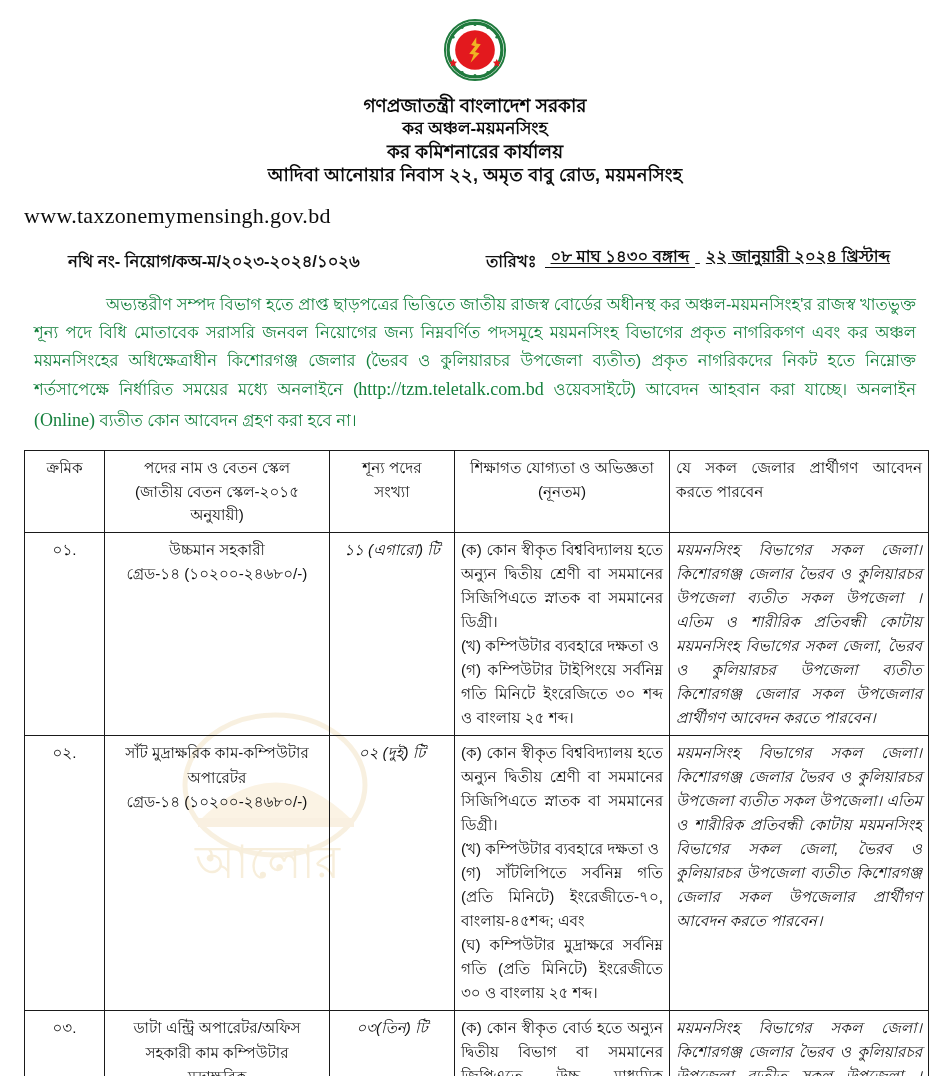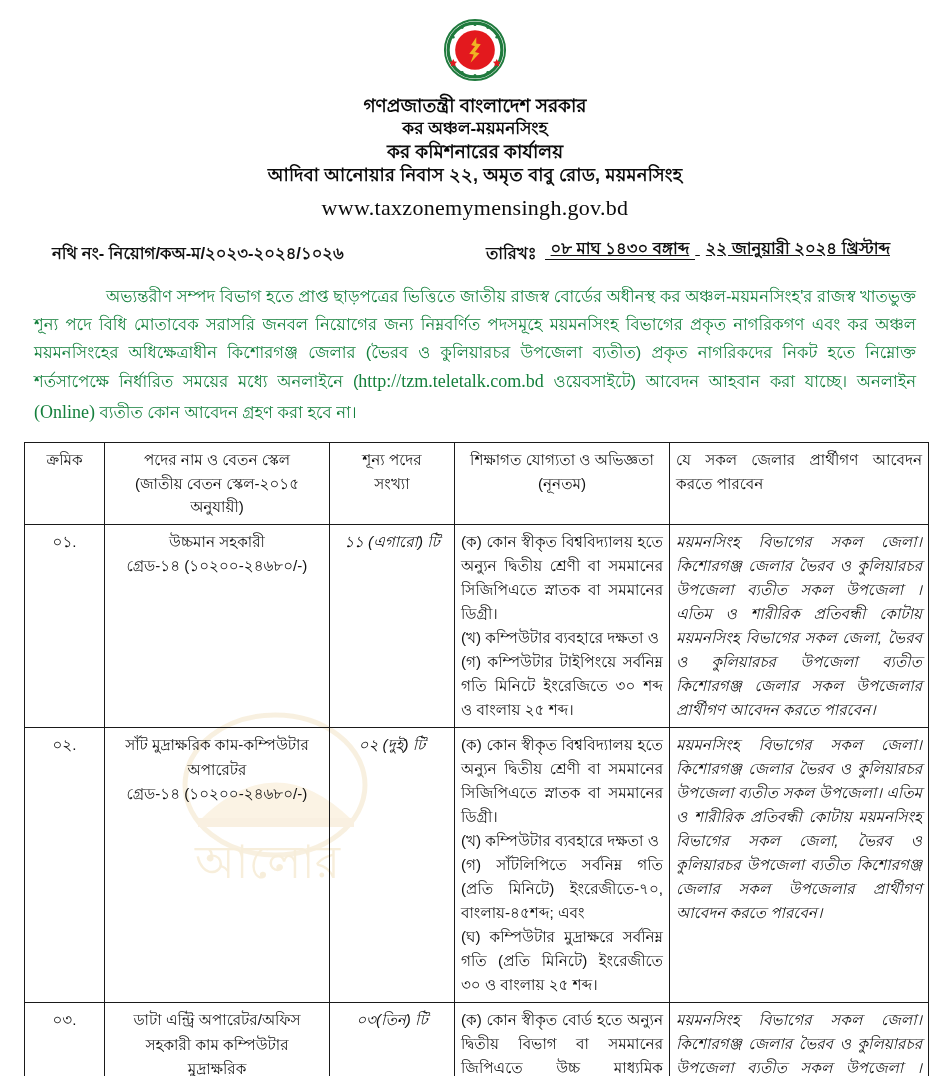--- a/index.html
+++ b/index.html
@@ -52,42 +52,43 @@
     font-family: "Liberation Sans", "DejaVu Sans", sans-serif;
     font-weight: 700;
     color: #0b0b0b;
     line-height: 1.30;
   }
   .hdr-l1 { font-size: 18.5px; margin-top: 12px; }
   .hdr-l2 { font-size: 18.5px; }
   .hdr-l3 { font-size: 17px; }
   .hdr-l4 { font-size: 18px; letter-spacing: .2px; }
   .hdr-web {
-    text-align: center;
+    text-align: left;
     font-family: "Liberation Serif", "DejaVu Serif", serif;
     font-size: 22px;
     letter-spacing: .3px;
-    margin-top: 7px;
+    margin-top: 15px;
     color: #0b0b0b;
   }
 
   
   .memo-row {
     display: flex;
     justify-content: space-between;
     align-items: flex-start;
     margin-top: 10px;
     padding: 0 6px 0 28px;
   }
   .memo-no {
     font-family: "Liberation Sans", "DejaVu Sans", sans-serif;
     font-size: 16.5px;
     font-weight: 600;
     padding-top: 10px;
     white-space: nowrap;
+    margin-left: 16px;
   }
   .date-block {
     display: flex;
     align-items: center;
     gap: 8px;
     font-family: "Liberation Sans", "DejaVu Sans", sans-serif;
     font-size: 16.5px;
     font-weight: 600;
     padding-right: 24px;
   }

